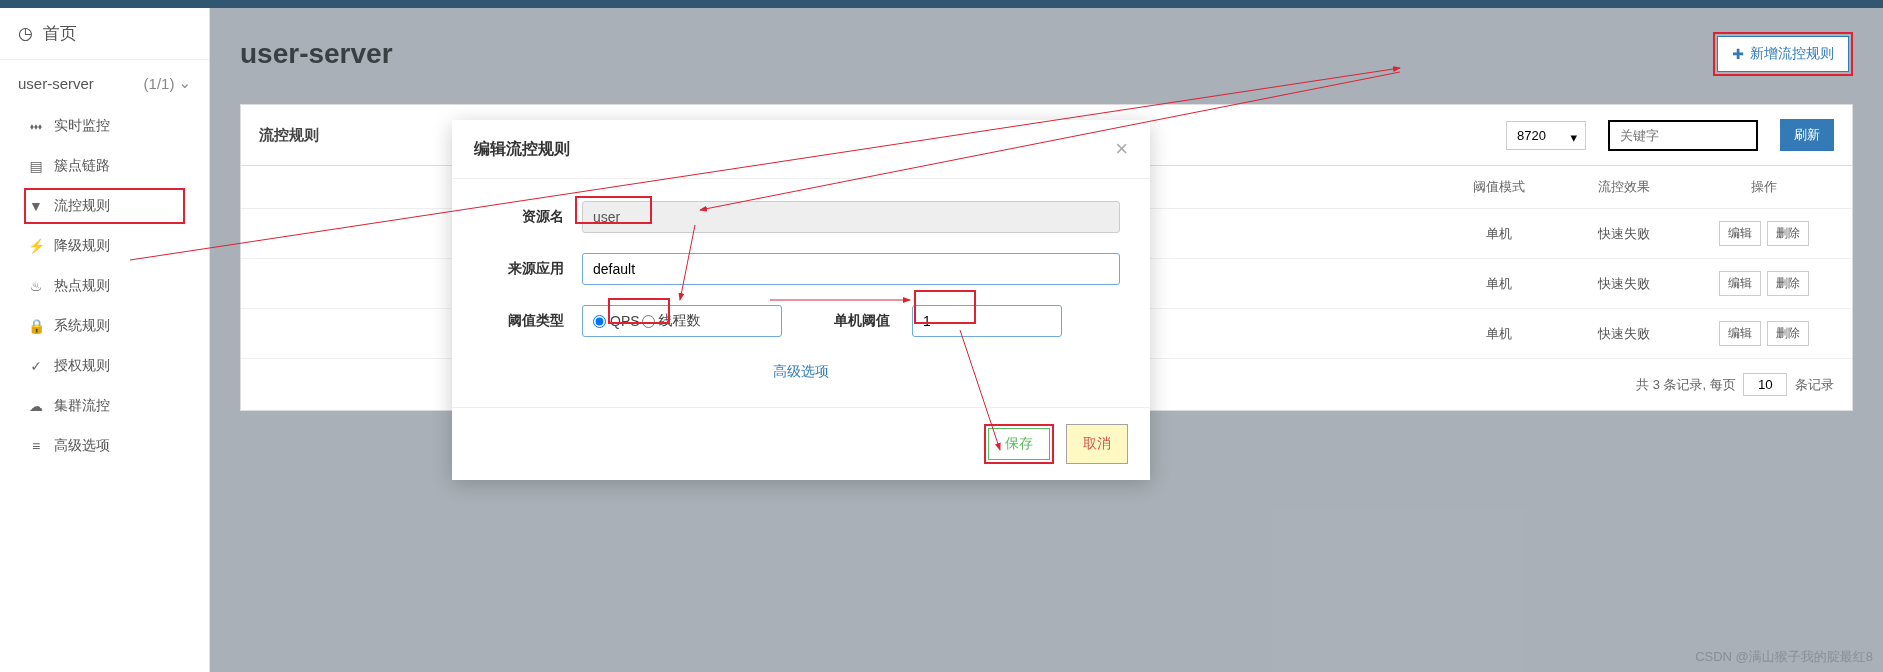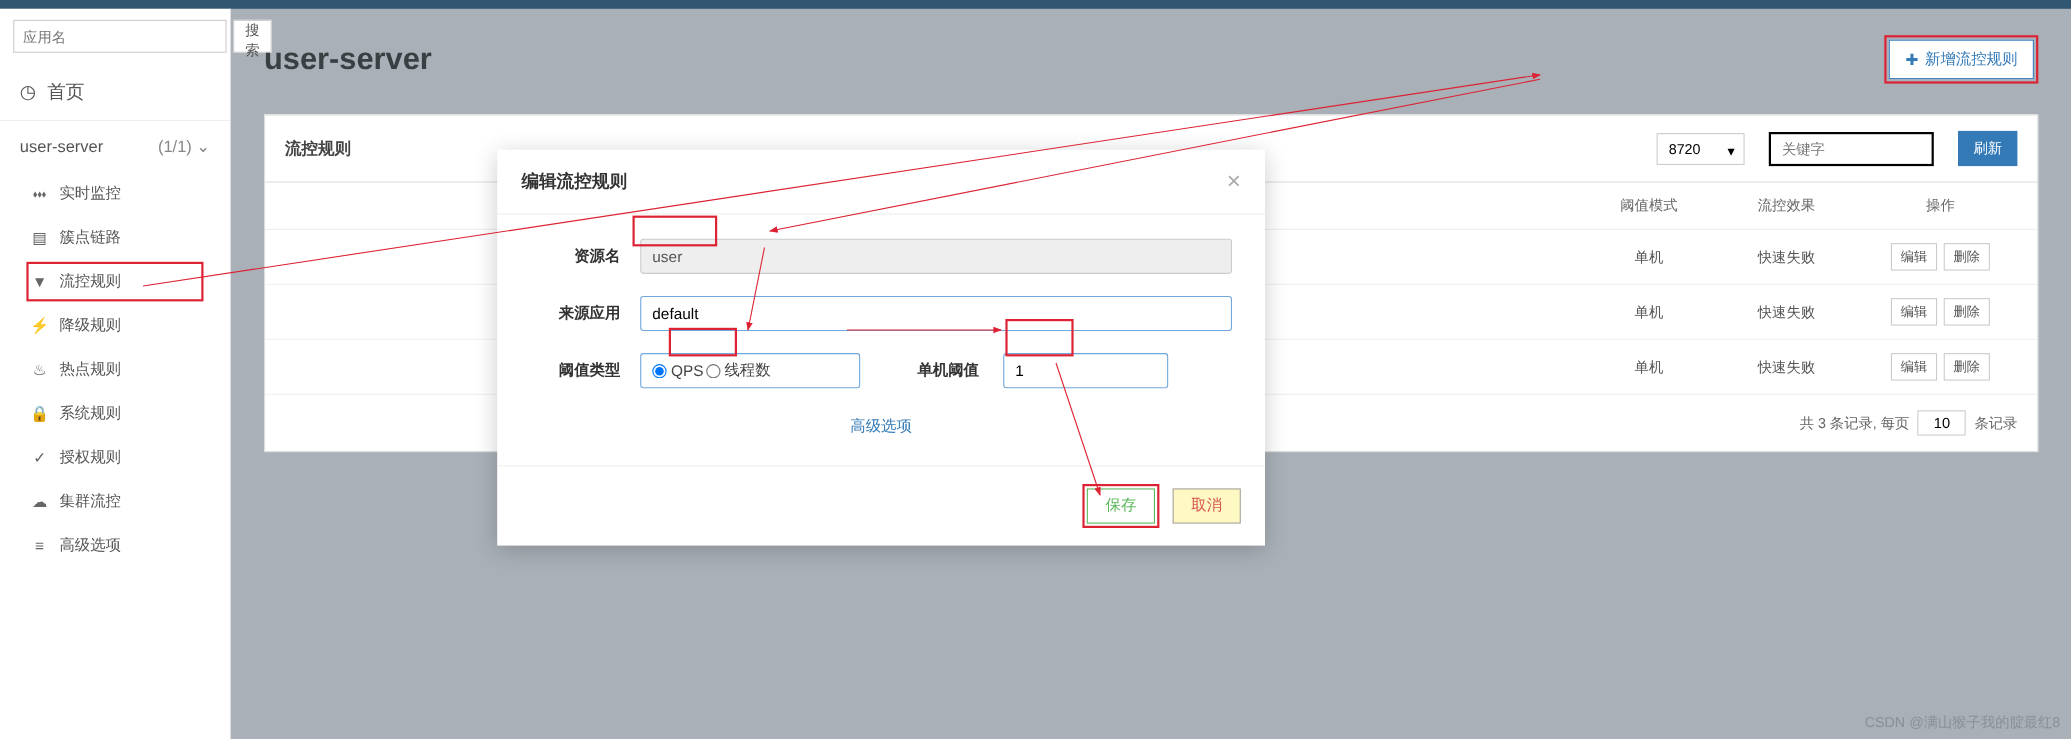--- a/index.html
+++ b/index.html
@@ -40,60 +40,56 @@
 .th-spacer { flex: 1; }
 .table-row { display: flex; padding: 12px 18px; border-bottom: 1px solid #f0f0f0; font-size: 13px; color: #555; align-items: center; }
 .td-mode { width: 110px; text-align: center; }
 .td-effect { width: 140px; text-align: center; }
 .td-actions { width: 140px; text-align: center; display: flex; gap: 6px; justify-content: center; }
 .small-btn { border: 1px solid #ccc; background: #fff; padding: 3px 8px; font-size: 12px; cursor: pointer; color: #555; }
 .pager { padding: 14px 18px; text-align: right; font-size: 13px; color: #666; }
 .pager input { width: 44px; border: 1px solid #ccc; padding: 3px 6px; text-align: center; margin: 0 4px; }
 
 .overlay { position: absolute; inset: 0; background: rgba(30, 50, 70, 0.35); }
-.modal { position: absolute; left: 452px; top: 136px; width: 698px; background: #fff; box-shadow: 0 4px 20px rgba(0,0,0,0.2); }
+.modal { position: absolute; left: 452px; top: 120px; width: 698px; background: #fff; box-shadow: 0 4px 20px rgba(0,0,0,0.2); }
 .modal-header { padding: 16px 22px; border-bottom: 1px solid #eee; display: flex; justify-content: space-between; align-items: center; }
 .modal-title { font-size: 16px; font-weight: 600; color: #333; }
 .modal-close { color: #aaa; font-size: 22px; cursor: pointer; }
 .modal-body { padding: 22px 30px 10px 30px; }
 .form-row { display: flex; align-items: center; margin-bottom: 20px; }
 .form-label { width: 100px; text-align: right; font-size: 14px; color: #333; font-weight: 600; padding-right: 18px; }
 .form-control { flex: 1; }
 .form-input { width: 100%; border: 1px solid #ccc; padding: 7px 10px; font-size: 14px; border-radius: 3px; }
 .form-input.readonly { background: #eee; color: #555; }
 .form-input.blue-border { border-color: #6fa8dc; }
 .radio-group { display: flex; align-items: center; gap: 2px; border: 1px solid #6fa8dc; border-radius: 3px; padding: 6px 10px; width: 200px; }
 .radio-item { display: flex; align-items: center; gap: 4px; font-size: 14px; color: #444; }
 .threshold-row { display: flex; align-items: center; gap: 12px; }
 .threshold-label { font-size: 14px; color: #333; font-weight: 600; margin-left: 40px; margin-right: 10px; }
 .threshold-input { width: 150px; border: 1px solid #6fa8dc; padding: 7px 10px; font-size: 14px; border-radius: 3px; }
 .checkbox { width: 14px; height: 14px; }
 .adv-link { text-align: center; color: #337ab7; font-size: 14px; padding: 6px 0 16px 0; cursor: pointer; }
-.modal-footer { padding: 16px 22px; border-top: 1px solid #eee; display: flex; justify-content: flex-end; gap: 12px; align-items: center; }
+.modal-footer { padding: 16px 22px; border-top: 1px solid #eee; display: flex; justify-content: flex-end; gap: 12px; }
 .btn-save { border: 1px solid #5cb85c; color: #5cb85c; background: #fff; padding: 6px 16px; font-size: 14px; cursor: pointer; }
 .btn-cancel { border: 1px solid #a3a3a3; color: #d9534f; background: #fef9c3; padding: 6px 16px; font-size: 14px; cursor: pointer; }
 .save-wrap { border: 2px solid #d23; padding: 2px; }
 
 .redbox { position: absolute; border: 2px solid #d23; pointer-events: none; }
 .watermark { position: absolute; right: 10px; bottom: 6px; font-size: 13px; color: rgba(120,120,130,0.6); }
 
 svg.arrows { position: absolute; inset: 0; pointer-events: none; }
 </style>
 </head>
 <body>
 
 <div class="topbar"></div>
 
 <div class="overlay"></div>
 
 <div class="sidebar">
-  <div class="search-row">
-    <input class="search-input" placeholder="应用名" style="">
-    <button class="search-btn">搜索</button>
-  </div>
   <div class="home-row">
     <span>◷</span>
     <span>首页</span>
   </div>
   <div class="app-row">
     <span>user-server</span>
     <span class="app-count">
       <span>(1/1)</span>
       <span>⌄</span>
     </span>

